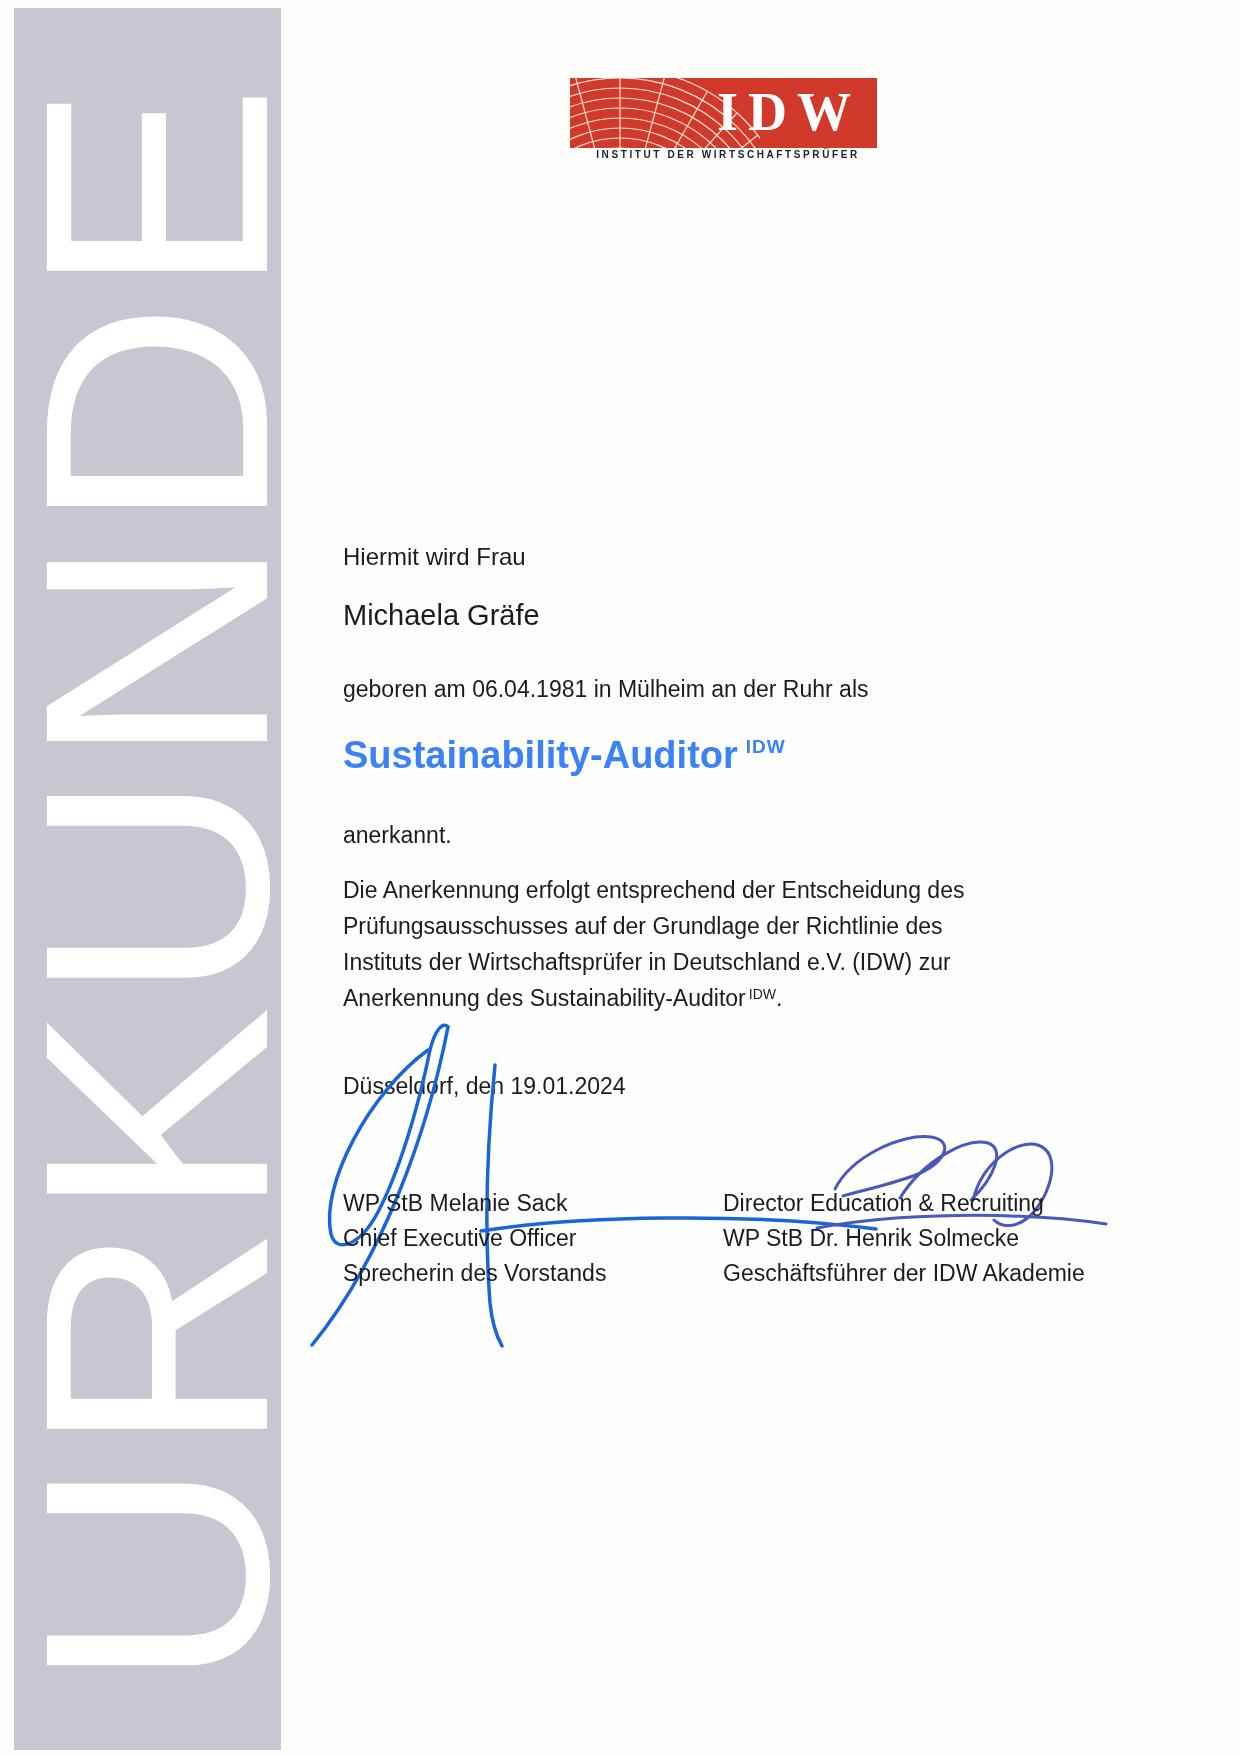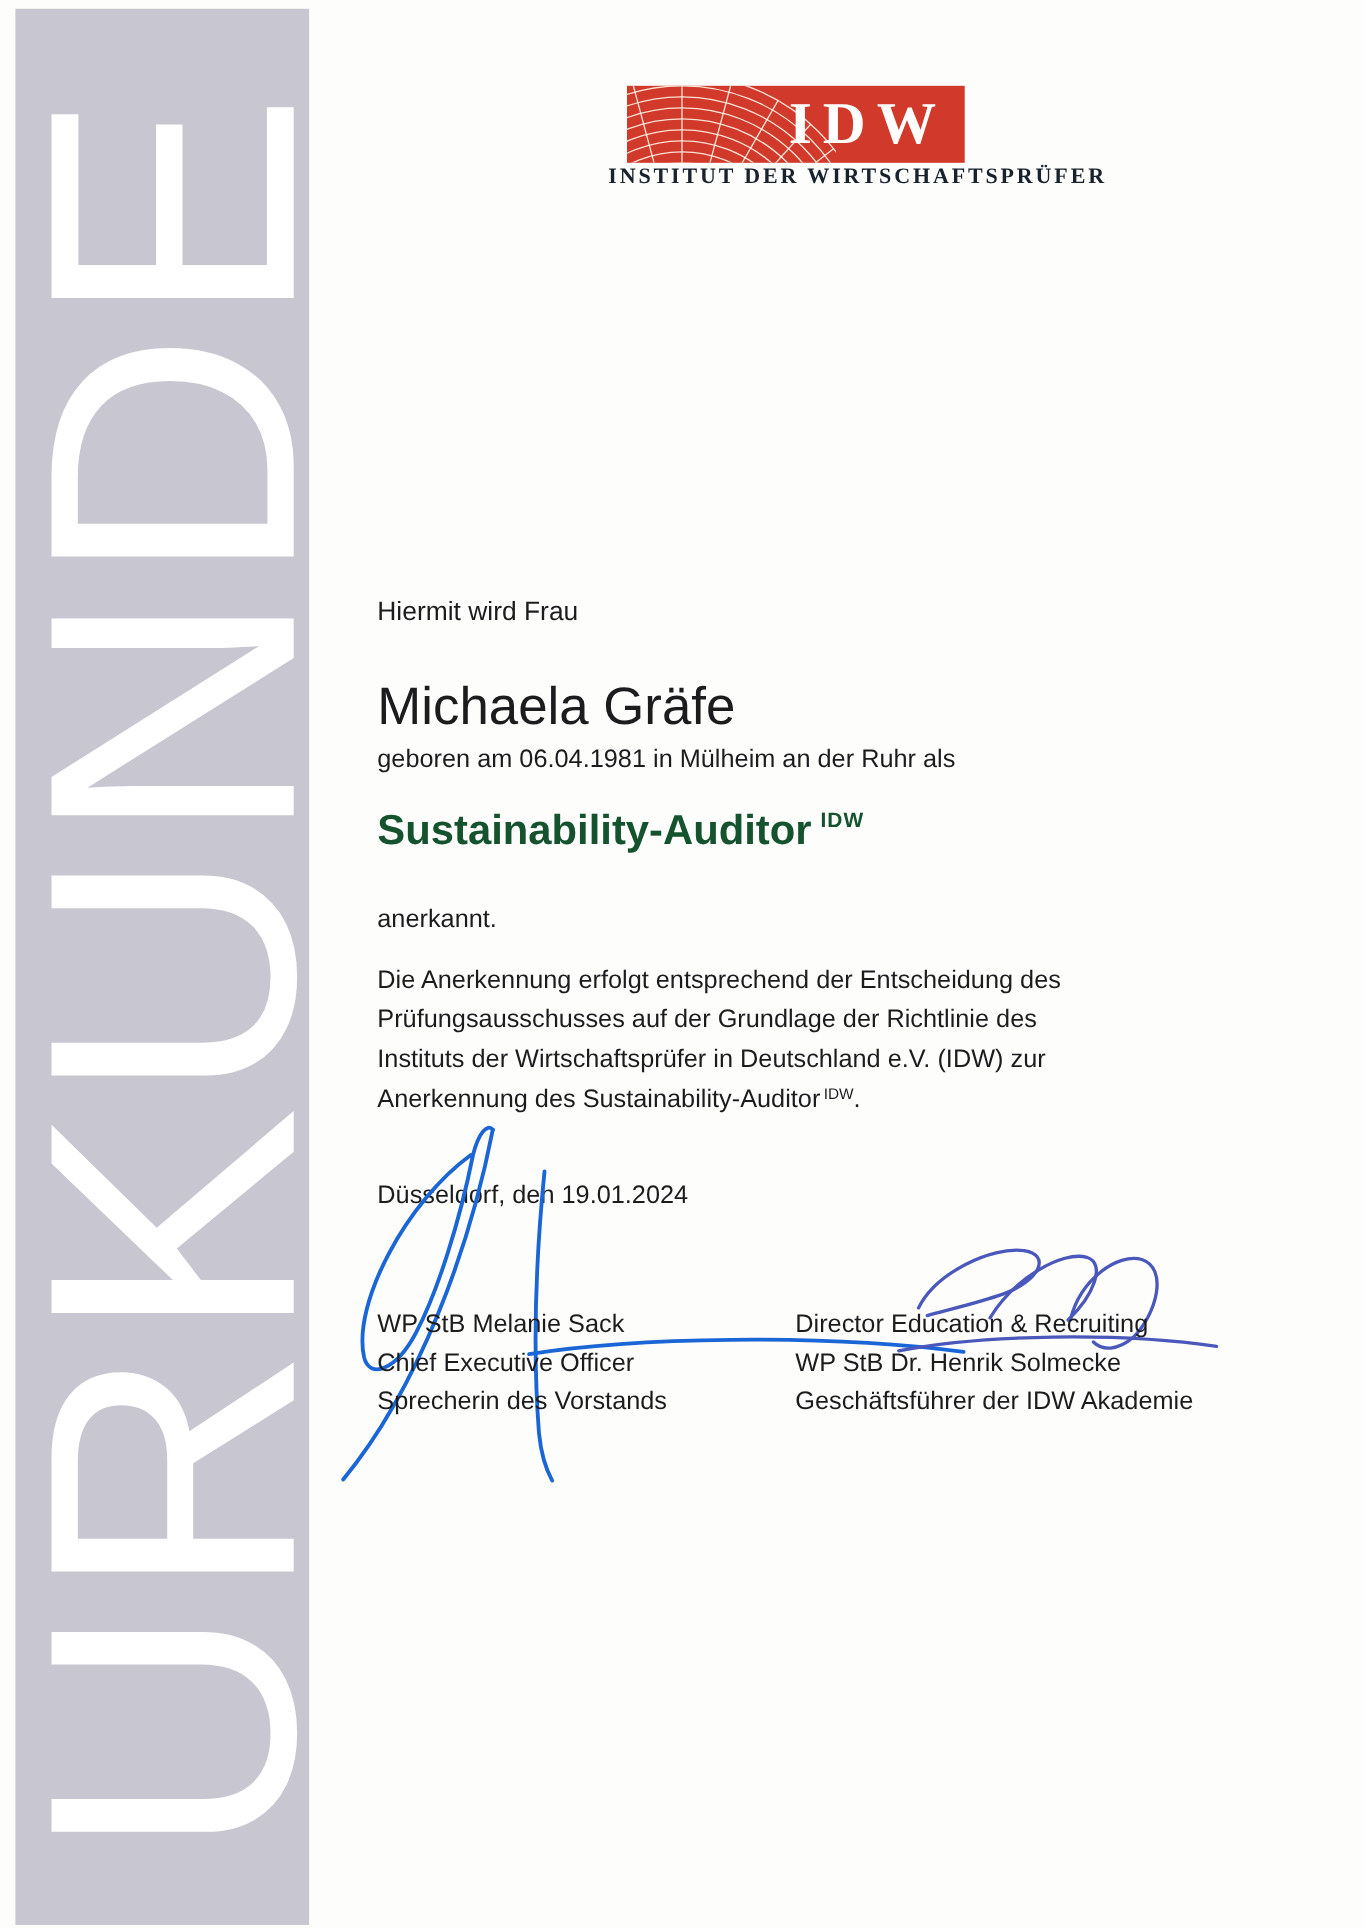--- a/index.html
+++ b/index.html
@@ -27,30 +27,30 @@
     background:#d13a2b; overflow:hidden;
   }
   .logo-mesh { position:absolute; left:0; top:0; }
   .logo-text {
     position:absolute; right:16px; top:50%; transform:translateY(-52%);
     font-family:"Liberation Serif","DejaVu Serif",serif; font-weight:700;
     font-size:54px; letter-spacing:10px; color:#ffffff;
   }
   .logo-caption {
     position:absolute; left:553px; top:149px; width:350px; text-align:center;
-    font-family:Liberation Serif, serif; font-weight:700;
-    font-size:20px; letter-spacing:2.6px; color:#17222c; white-space:nowrap;
+    font-family:Liberation Sans, sans-serif; font-weight:700;
+    font-size:10px; letter-spacing:2.6px; color:#17222c; white-space:nowrap;
   }
 
   
   .txt { position:absolute; left:343px; white-space:nowrap; }
   .salutation { top:543px; font-size:24px; }
-  .holder-name { top:615px; font-size:48px; }
+  .holder-name { top:599px; font-size:29px; }
   .birth-line { top:676px; font-size:23px; }
-  .headline { top:734px; font-size:38px; font-weight:700; color:#14532d; }
+  .headline { top:734px; font-size:38px; font-weight:700; color:#3b82f6; }
   .headline .sup-big {
     font-size:19px; font-weight:700; position:relative; top:-15px; margin-left:8px;
     letter-spacing:1px;
   }
   .recognized { top:822px; font-size:23px; }
   .paragraph { top:872px; font-size:23px; line-height:36px; }
   .paragraph .sup-small {
     font-size:14px; position:relative; top:-7px; margin-left:3px;
   }
   .date-line { top:1073px; font-size:23px; }

